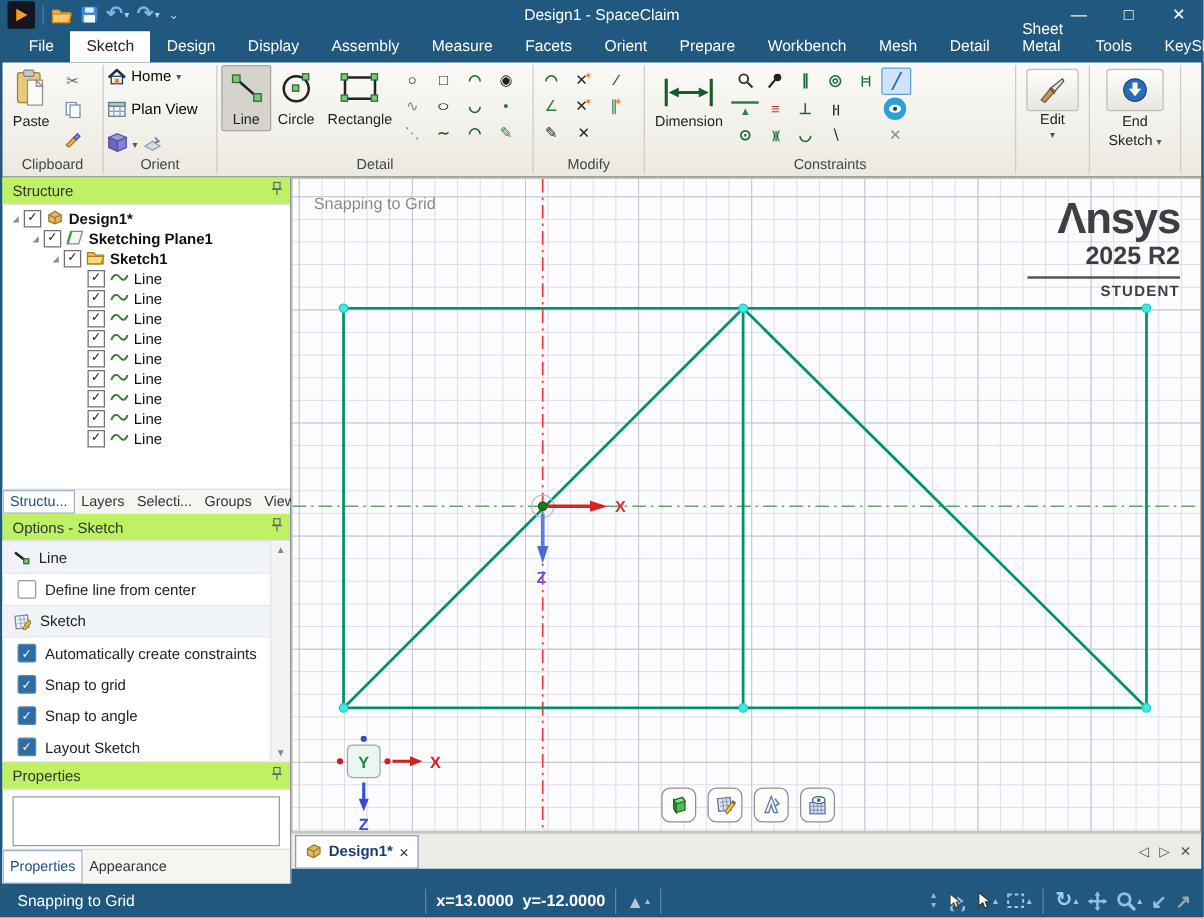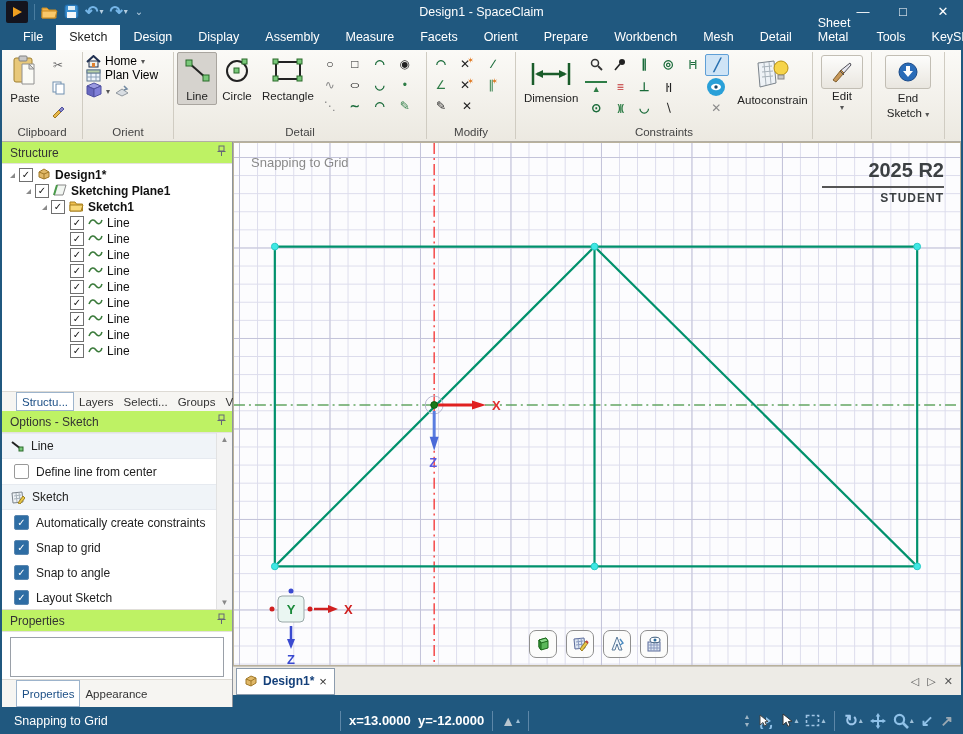--- a/index.html
+++ b/index.html
@@ -56,21 +56,21 @@
   .phead{height:21px;display:flex;align-items:center;justify-content:space-between;
          padding:0 6px 0 8px;color:#333;font-size:12px;border-bottom:1px solid #e4e2de;background:#bef264;flex:none;}
   .pin{color:#667;}
   .tree{padding-top:3px;height:224px;overflow:hidden;flex:none;}
   .trow{display:flex;align-items:center;height:16px;gap:4px;}
   .exp{width:0;height:0;border-left:5px solid transparent;border-bottom:5px solid #8a8a8a;flex:none;}
   .cb{width:12px;height:12px;border:1px solid #707070;background:#fff;flex:none;
       display:flex;align-items:center;justify-content:center;font-size:10px;color:#111;line-height:1;}
   .tlabel{font-size:12px;color:#111;white-space:nowrap;}
   .tlabel.b{font-weight:bold;}
-  .treetabs,.proptabs{height:19px;display:flex;align-items:stretch;background:#f6f5f2;border-top:1px solid #dddad4;flex:none;padding-left:14px;}
+  .treetabs,.proptabs{height:19px;display:flex;align-items:stretch;background:#f6f5f2;border-top:1px solid #dddad4;flex:none;}
   .ttab{padding:2px 5px;font-size:11.5px;color:#333;display:flex;align-items:center;white-space:nowrap;}
   .ttab.sel{background:#fff;border:1px solid #9db4cc;color:#1c4f86;}
   .opts{height:176px;position:relative;flex:none;background:#fff;}
   .section{height:24px;display:flex;align-items:center;gap:7px;padding-left:8px;background:#f0f4f8;
            border-top:1px solid #e6eaf0;border-bottom:1px solid #e6eaf0;font-size:12px;color:#222;}
   .optrow{display:flex;align-items:center;gap:7px;padding:5px 0 5px 12px;font-size:12px;color:#222;}
   .cb2{width:13px;height:13px;border:1px solid #5a87b0;border-radius:2px;background:#2e6da4;color:#fff;
        display:flex;align-items:center;justify-content:center;font-size:10px;flex:none;}
   .cb2.off{background:#fff;border-color:#999;}
   .vscroll{position:absolute;right:0;top:0;bottom:0;width:15px;background:#f3f3f3;border-left:1px solid #e2e2e2;
@@ -225,21 +225,21 @@
                   <path d="M8 5 L11 2 L13 4 L10 7 Z" fill="#8888c8" stroke="#5050a0"></path>
                 </svg>
           </span>
         </div>
       </div>
       <div class="rlabel">Clipboard</div>
     </div>
     <div class="rsep"></div>
 
     <div class="rgroup" style="width:84px;">
-      <div class="rcontent" style="flex-direction:column;align-items:flex-start;gap:0;padding-top:2px;">
+      <div class="rcontent" style="flex-direction:column;align-items:flex-start;gap:12px;padding-top:2px;">
         <div style="display:flex;align-items:center;gap:4px;">
           <svg width="15" height="13" viewBox="0 0 15 13">
                 <path d="M1 7 L7.5 1 L14 7" fill="none" stroke="#203050" stroke-width="2"></path>
                 <rect x="3" y="6" width="9" height="6" fill="#f0f0ea" stroke="#203050"></rect>
                 <rect x="6" y="8" width="3" height="4" fill="#e08030"></rect>
               </svg>
           <span style="font-size:12px;">Home</span>
           <span class="dd-dark">▾</span>
         </div>
         <div style="display:flex;align-items:center;gap:4px;">
@@ -395,31 +395,20 @@
                     <circle cx="6" cy="4" r="1.7" fill="#1a4a6a"></circle>
                   </svg>
           </span>
               </span>
           <span class="cell dgreen">⊙</span>
           <span class="cell green tiny">)|(</span>
           <span class="cell dgreen">◡</span>
           <span class="cell black">∖</span>
           <span class="cell"></span>
           <span class="cell gray">✕</span>
-        </div>
-        <div class="bigbtn" style="padding-top:6px;margin-left:4px;">
-          <span>
-            <svg width="40" height="30" viewBox="0 0 40 30">
-                  <path d="M6 4 L22 2 L24 24 L8 28 Z" fill="#eef2f6" stroke="#7a828a"></path>
-                  <path d="M10 8 L20 7 M10 13 L21 12 M10 18 L21 17 M12 4 L14 26 M17 3 L19 25" stroke="#a8b2ba"></path>
-                  <circle cx="29" cy="9" r="7" fill="#f6d44a" stroke="#b89010"></circle>
-                  <rect x="26" y="16" width="6" height="4" fill="#c8c8c8" stroke="#888"></rect>
-                </svg>
-          </span>
-          <span class="blabel">Autoconstrain</span>
         </div>
       </div>
       <div class="rlabel">Constraints</div>
     </div>
     <div class="rsep"></div>
 
     <div class="rgroup" style="width:52px;">
       <div class="rcontent" style="flex-direction:column;align-items:center;gap:1px;padding-top:3px;">
         <span class="editbox">
           <svg width="24" height="22" viewBox="0 0 24 22">
@@ -661,20 +650,21 @@
             <line x1="205" y1="263" x2="241" y2="263" class="xarrow"></line>
             <polygon points="253,263 239,258.5 239,267.5" class="xhead"></polygon>
             <line x1="201" y1="269" x2="201" y2="297" class="zarrow"></line>
             <polygon points="201,309 196.5,295 205.5,295" class="zhead"></polygon>
             <circle cx="201" cy="263" r="3.4" class="odot"></circle>
             <text x="259" y="268" class="xlabel">X</text>
             <text x="196" y="325" class="zlabel">Z</text>
           </svg>
         <div class="hint">Snapping to Grid</div>
         <div class="watermark">
+          <div class="wm-brand">Λnsys</div>
           <div class="wm-ver">2025 R2</div>
           <div class="wm-line"></div>
           <div class="wm-ed">STUDENT</div>
         </div>
         <svg class="triad" width="104" height="78" viewBox="0 0 104 78">
           <circle cx="8" cy="21" r="2.5" fill="#d02020"></circle>
             <circle cx="46" cy="21" r="2.5" fill="#d02020"></circle>
           <circle cx="27" cy="3" r="2.5" fill="#3a4ad0"></circle>
           <rect x="14" y="8" width="26" height="26" rx="4" fill="#eaf6f2" stroke="#9aa8a8"></rect>
           <text x="27" y="26" text-anchor="middle" font-size="13" font-weight="bold" fill="#1a8a3a" font-family="Liberation Sans, sans-serif">Y</text>

